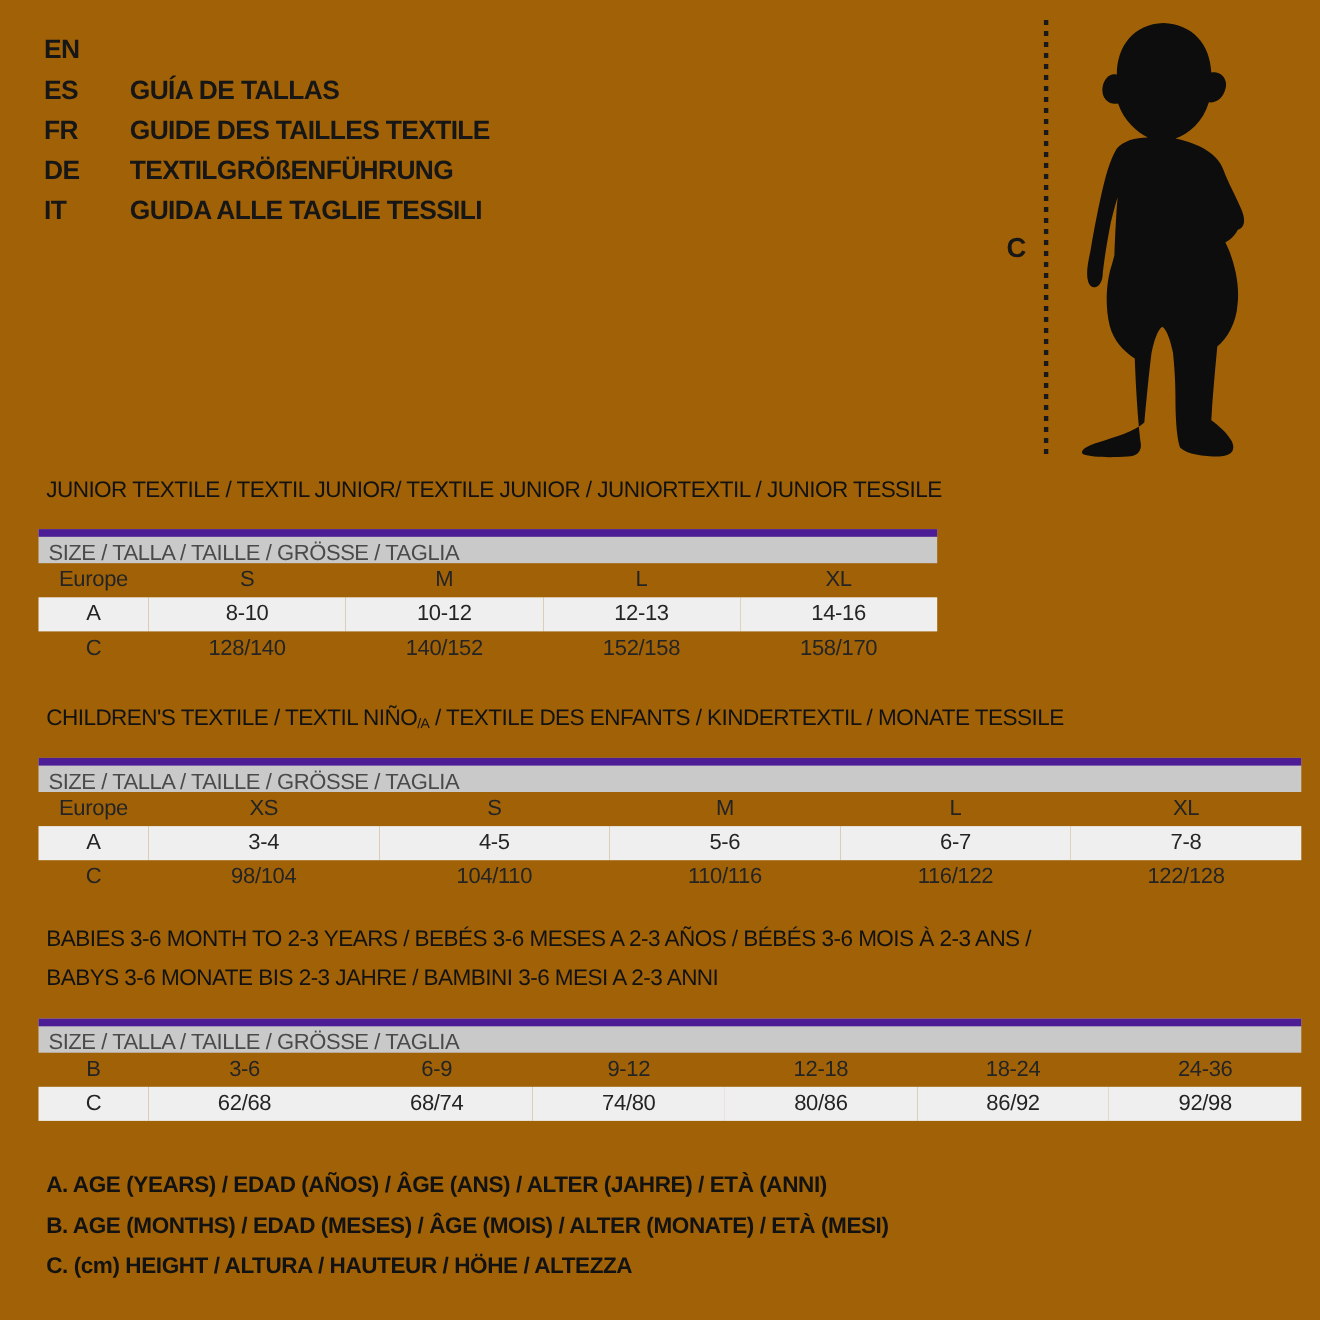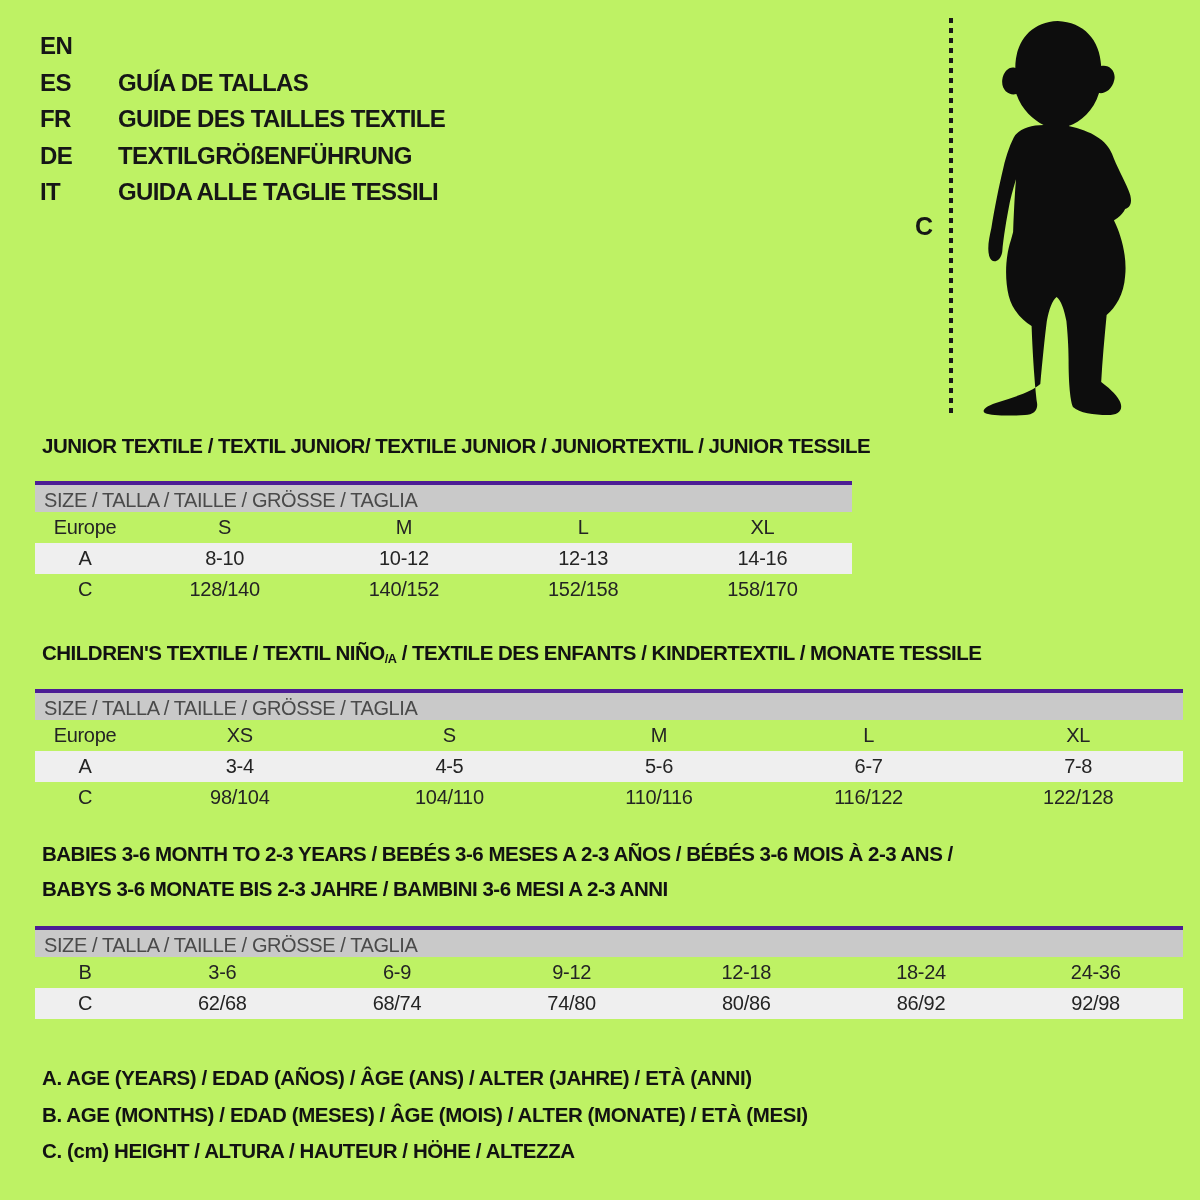--- a/index.html
+++ b/index.html
@@ -2,21 +2,21 @@
 <html><head>
 <meta charset="utf-8">
 <style>
   * { margin: 0; padding: 0; box-sizing: border-box; }
   html, body { background: #e9e9e9; }
   body { font-family: "Liberation Sans", sans-serif; }
   #page {
     position: relative;
     width: 1200px;
     height: 1200px;
-    background: #bef264;
+    background: #a16207;
     overflow: hidden;
   }
 
   
   #lang-block { position: absolute; left: 40px; top: 28px; }
   .lang-row {
     display: flex;
     align-items: center;
     height: 36.5px;
     font-weight: 700;
@@ -37,39 +37,39 @@
     position: absolute;
     left: 915px; top: 212px;
     font-weight: 700; font-size: 25px; color: #161616;
   }
   #silhouette { position: absolute; left: 962px; top: 16px; }
 
   
   .section-title {
     position: absolute;
     left: 42px;
-    font-weight: 700;
+    font-weight: 400;
     font-size: 20.5px;
     color: #121212;
     letter-spacing: -0.5px;
     white-space: nowrap;
   }
   .title-sub { font-size: 0.62em; vertical-align: -0.22em; }
 
   
   .table-wrap { position: absolute; left: 35px; }
   .size-bar {
     background: #c9c9c9;
     color: #4a4a4a;
     height: 31px;
     line-height: 31px;
     padding-left: 9px;
     font-size: 20px;
     letter-spacing: -0.4px;
-    border-top: 4px solid #4c1d95;
+    border-top: 7px solid #4c1d95;
   }
   table.size-table {
     border-collapse: collapse;
     table-layout: fixed;
     width: 100%;
     font-size: 20px;
     color: #242424;
     letter-spacing: -0.3px;
   }
   table.size-table td { height: 31px; text-align: center; padding: 0; }

